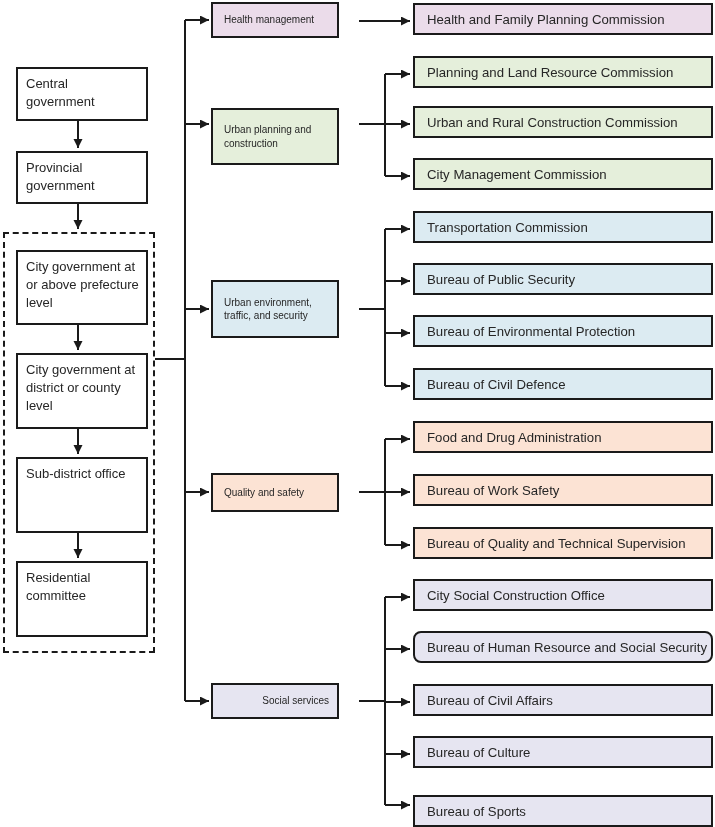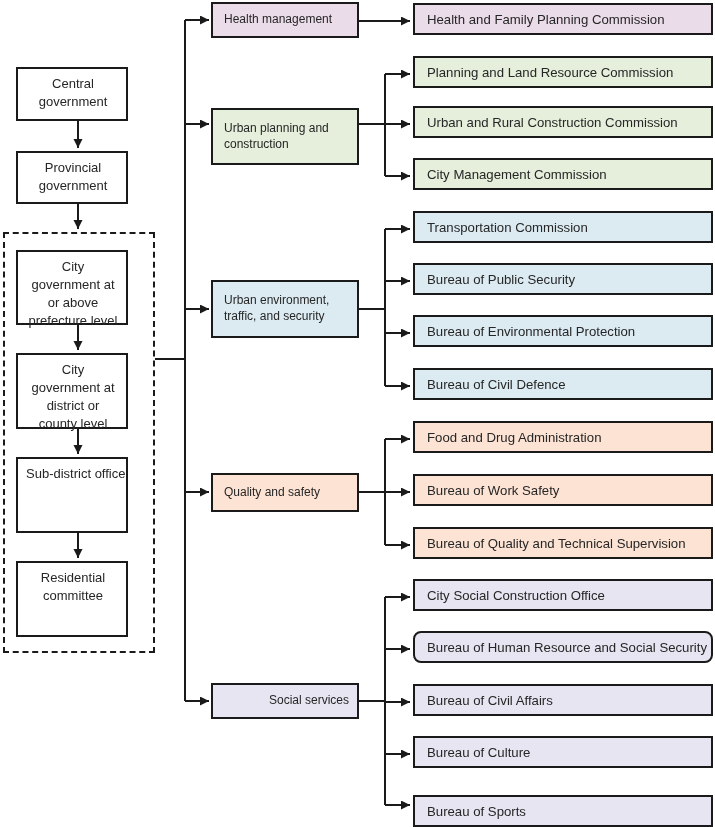--- a/index.html
+++ b/index.html
@@ -5,26 +5,25 @@
   html,body{margin:0;padding:0;background:#ffffff;}
   #canvas{
     position:relative;width:715px;height:827px;background:#ffffff;
     font-family:"Liberation Sans",sans-serif;color:#262626;overflow:hidden;
   }
   .box{
     position:absolute;border:2px solid #1a1a1a;box-sizing:border-box;
     background:#ffffff;
   }
   .left-box{
-    left:16px;width:112px;font-size:13px;line-height:1.38;
+    left:16px;width:132px;font-size:13px;line-height:1.38;
     padding:6px 6px 0 8px;
-    text-align:center;
   }
   .mid-box{
-    left:211px;width:148px;font-size:12px;line-height:1.32;
+    left:211px;width:128px;font-size:10px;line-height:1.32;
     display:flex;align-items:center;padding:0 8px 0 11px;
   }
   .right-box{
     left:413px;width:300px;height:32px;font-size:13.2px;
     display:flex;align-items:center;padding:0 8px 0 12px;white-space:nowrap;
   }
   .dashed{
     position:absolute;left:3px;top:232px;width:152px;height:421px;
     border:2px dashed #1a1a1a;box-sizing:border-box;background:transparent;
   }

